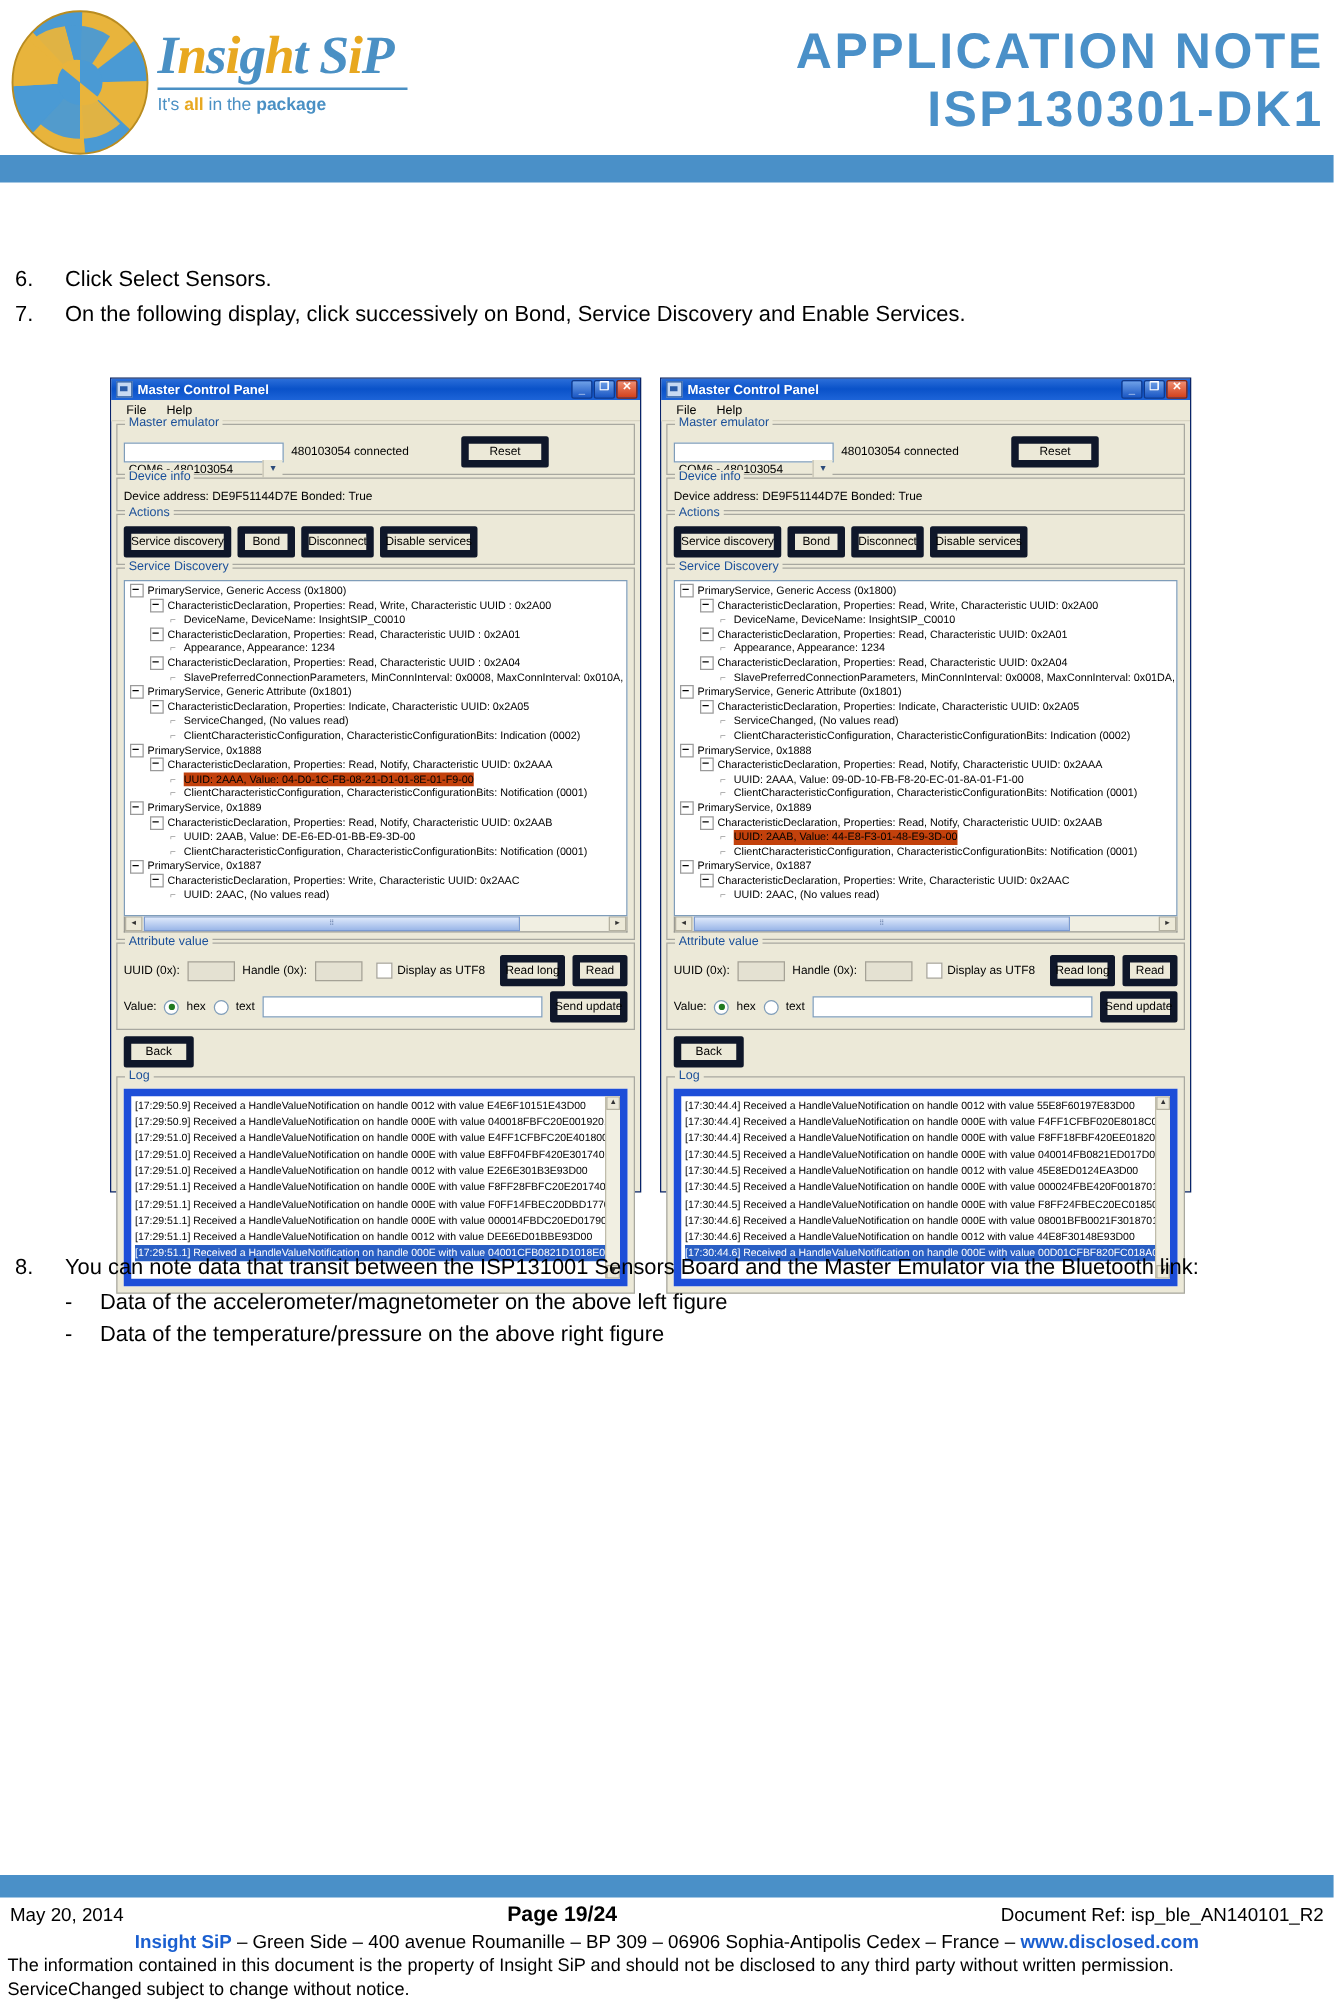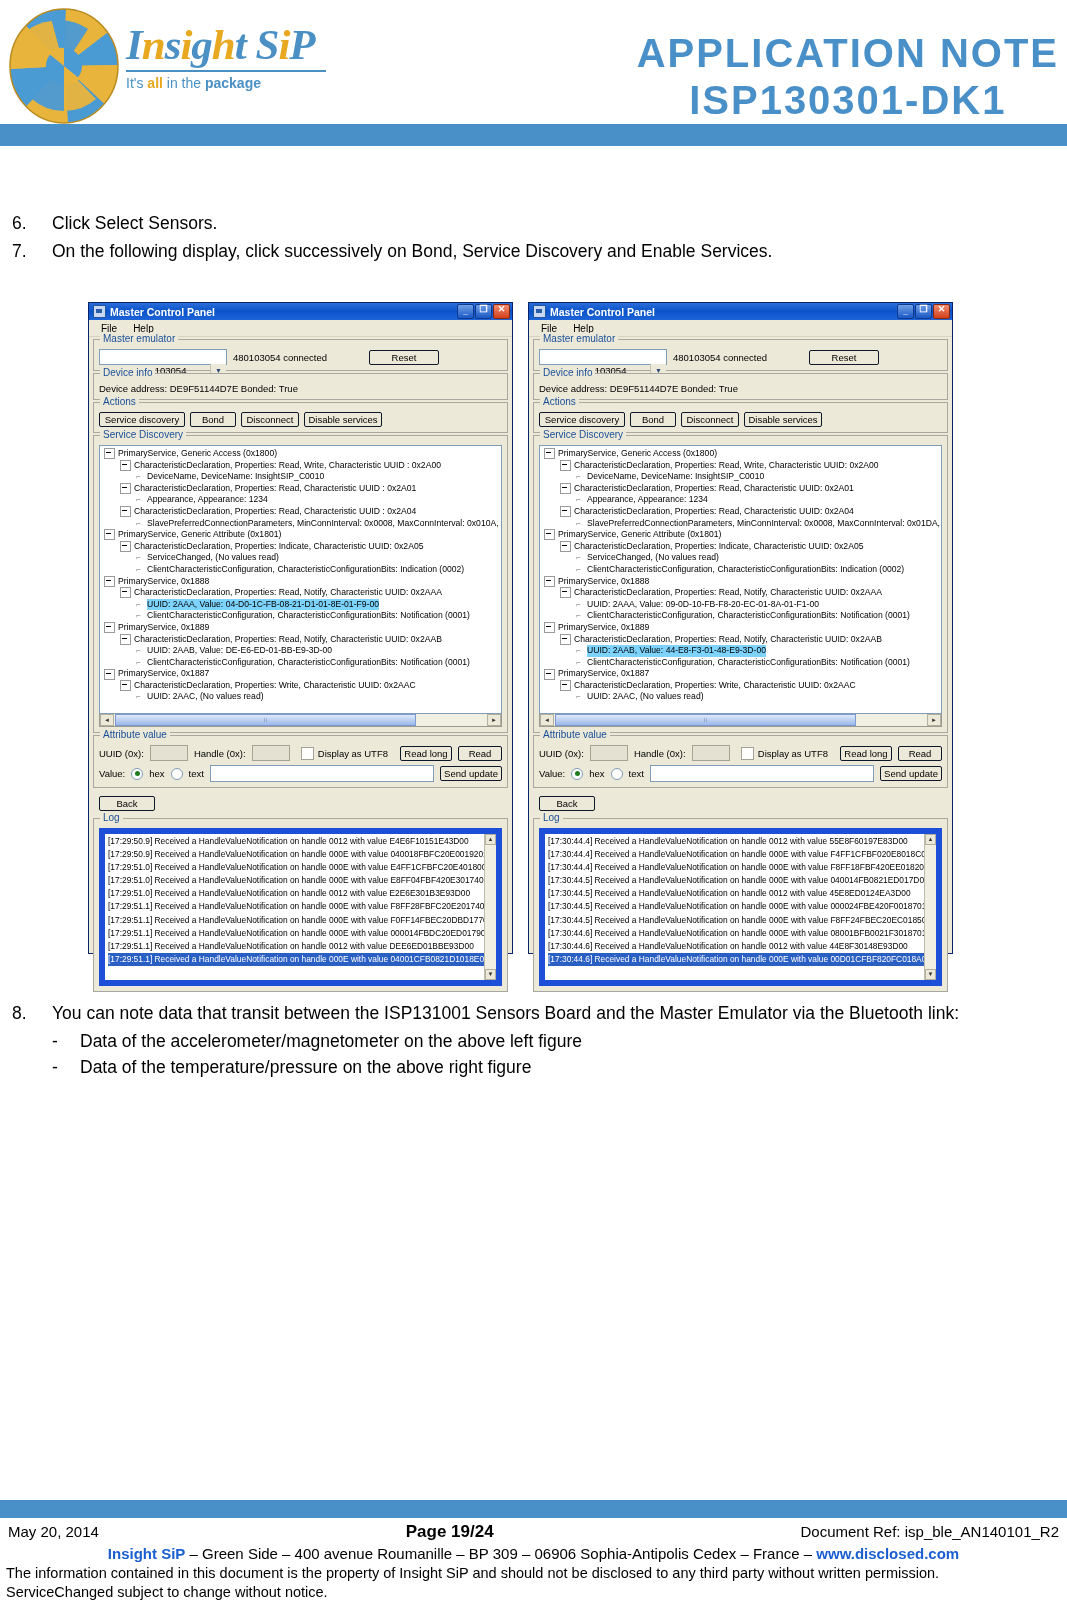--- a/index.html
+++ b/index.html
@@ -19,21 +19,21 @@
     font-size:43px;letter-spacing:-1px;line-height:1;
   }
   .logo-insight .b{color:#4a90c4;}
   .logo-insight .y{color:#e8a820;}
   .logo-rule{width:200px;height:2px;background:#4a90c4;margin-top:4px;}
   .logo-tag{font-size:14px;margin-top:3px;font-family:"Liberation Sans",sans-serif;}
   .logo-tag .g1{color:#4a90c4;}
   .logo-tag .g2{color:#e8a820;font-weight:bold;}
   .logo-tag .g3{color:#4a90c4;font-weight:bold;}
 
-  .header-title{position:absolute;right:8px;top:30px;text-align:center;}
+  .header-title{position:absolute;right:8px;top:18px;text-align:right;}
   .header-title .l1,.header-title .l2{
     color:#4a90c8;font-weight:bold;font-size:40px;letter-spacing:2px;line-height:1.18;
   }
   .header-bar{position:absolute;left:0;top:124px;width:1067px;height:22px;background:#4a90c8;}
 
   
   .doc-body{position:absolute;left:0;top:150px;width:1067px;}
   .ol-item{position:relative;font-size:17.5px;line-height:26px;margin-bottom:2px;}
   .ol-item .num{position:absolute;left:12px;top:0;width:30px;}
   .ol-item .txt{display:block;margin-left:52px;padding-right:20px;}
@@ -76,35 +76,35 @@
   .gbox>.legend{position:absolute;left:6px;top:-7px;background:#ece9d8;padding:0 3px;
     font-size:10px;color:#1a4f99;white-space:nowrap;}
 
   .row{display:flex;align-items:center;gap:6px;}
   .combo{width:128px;height:16px;background:#fff;border:1px solid #7f9db9;display:flex;align-items:center;
     font-size:9.5px;padding-left:3px;box-sizing:border-box;}
   .combo span{flex:1 1 auto;white-space:nowrap;overflow:hidden;margin-top:27px;}
   .combo .arrow{width:15px;height:14px;background:#ece9d8;border-left:1px solid #c5c2b2;
     display:flex;align-items:center;justify-content:center;font-size:7px;color:#2b4a7a;flex:0 0 auto;}
   .stat{font-size:9.5px;}
-  .btn{background:#ece9d8;border:1px solid #0f172a;border-radius:2px;font-size:9.5px;
+  .btn{background:#ece9d8;border:6px solid #0f172a;border-radius:2px;font-size:9.5px;
     padding:1px 7px;box-sizing:border-box;white-space:nowrap;color:#000;min-height:15px;
     display:inline-flex;align-items:center;justify-content:center;}
   .devinfo{font-size:9.5px;white-space:nowrap;}
   .actions-row{display:flex;gap:5px;}
 
   .tree{background:#fff;border:1px solid #7f9db9;height:265px;overflow:hidden;position:relative;
     font-size:8.6px;line-height:11.6px;white-space:nowrap;padding:2px 0 0 2px;}
   .tnode{position:relative;height:11.6px;display:flex;align-items:center;}
   .tnode .exp{display:inline-block;width:9px;height:9px;border:1px solid #9a9a9a;background:#fff;
     margin-right:3px;position:relative;flex:0 0 auto;}
   .tnode .exp:before{content:"";position:absolute;left:1px;top:3px;width:5px;height:1px;background:#000;}
   .tnode .leafmark{display:inline-block;width:11px;flex:0 0 auto;color:#9a9a9a;font-size:8px;}
   .tnode .lbl{display:inline-block;}
-  .tnode.hl .lbl{background:#7dd3fc;}
+  .tnode.hl .lbl{background:#c2410c;}
   .tnode.d0{padding-left:2px;}
   .tnode.d1{padding-left:18px;}
   .tnode.d2{padding-left:34px;}
 
   .hscroll{height:12px;background:#f1efe2;border:1px solid #9a9a92;border-top:none;display:flex;align-items:center;}
   .hscroll .ar{width:12px;height:10px;background:#ece9d8;border:1px solid #b4b1a1;font-size:6px;
     display:flex;align-items:center;justify-content:center;color:#333;flex:0 0 auto;}
   .hscroll .thumb{flex:1 1 auto;height:10px;margin:0 1px;
     background:linear-gradient(to bottom,#dfe9fb,#9bb7e8);border:1px solid #7b9bd2;
     display:flex;align-items:center;justify-content:center;font-size:6px;color:#46618f;}

